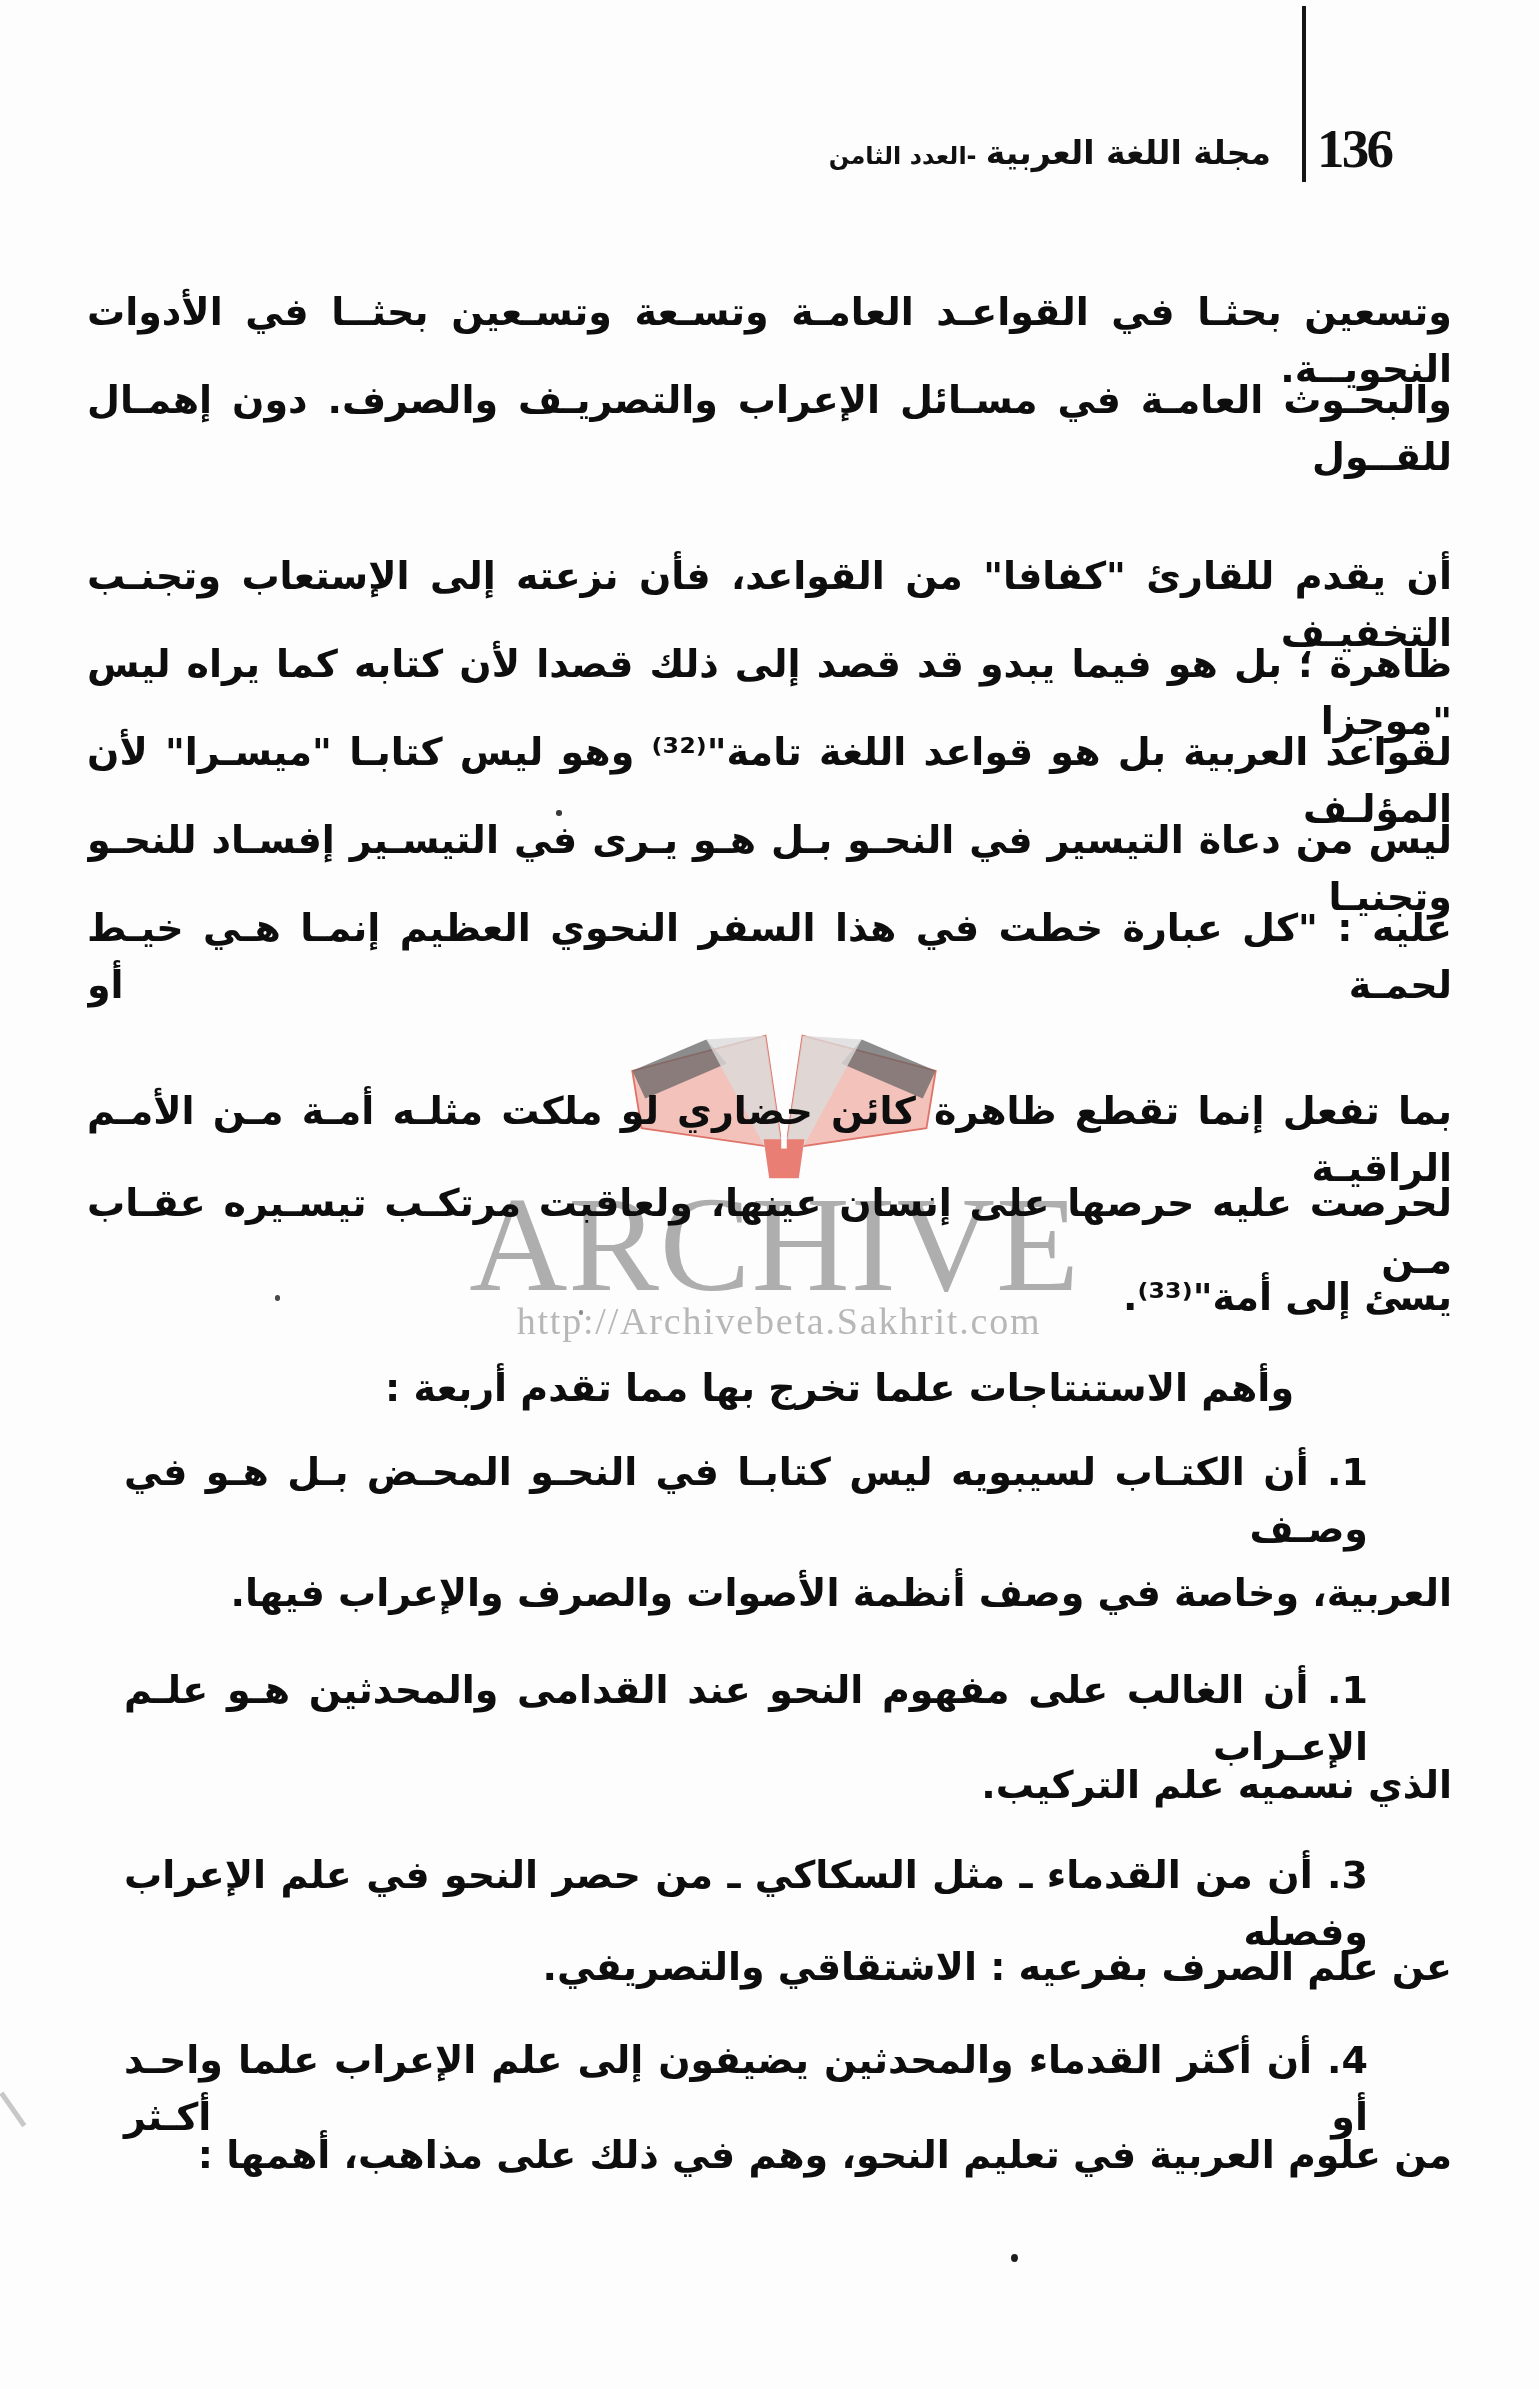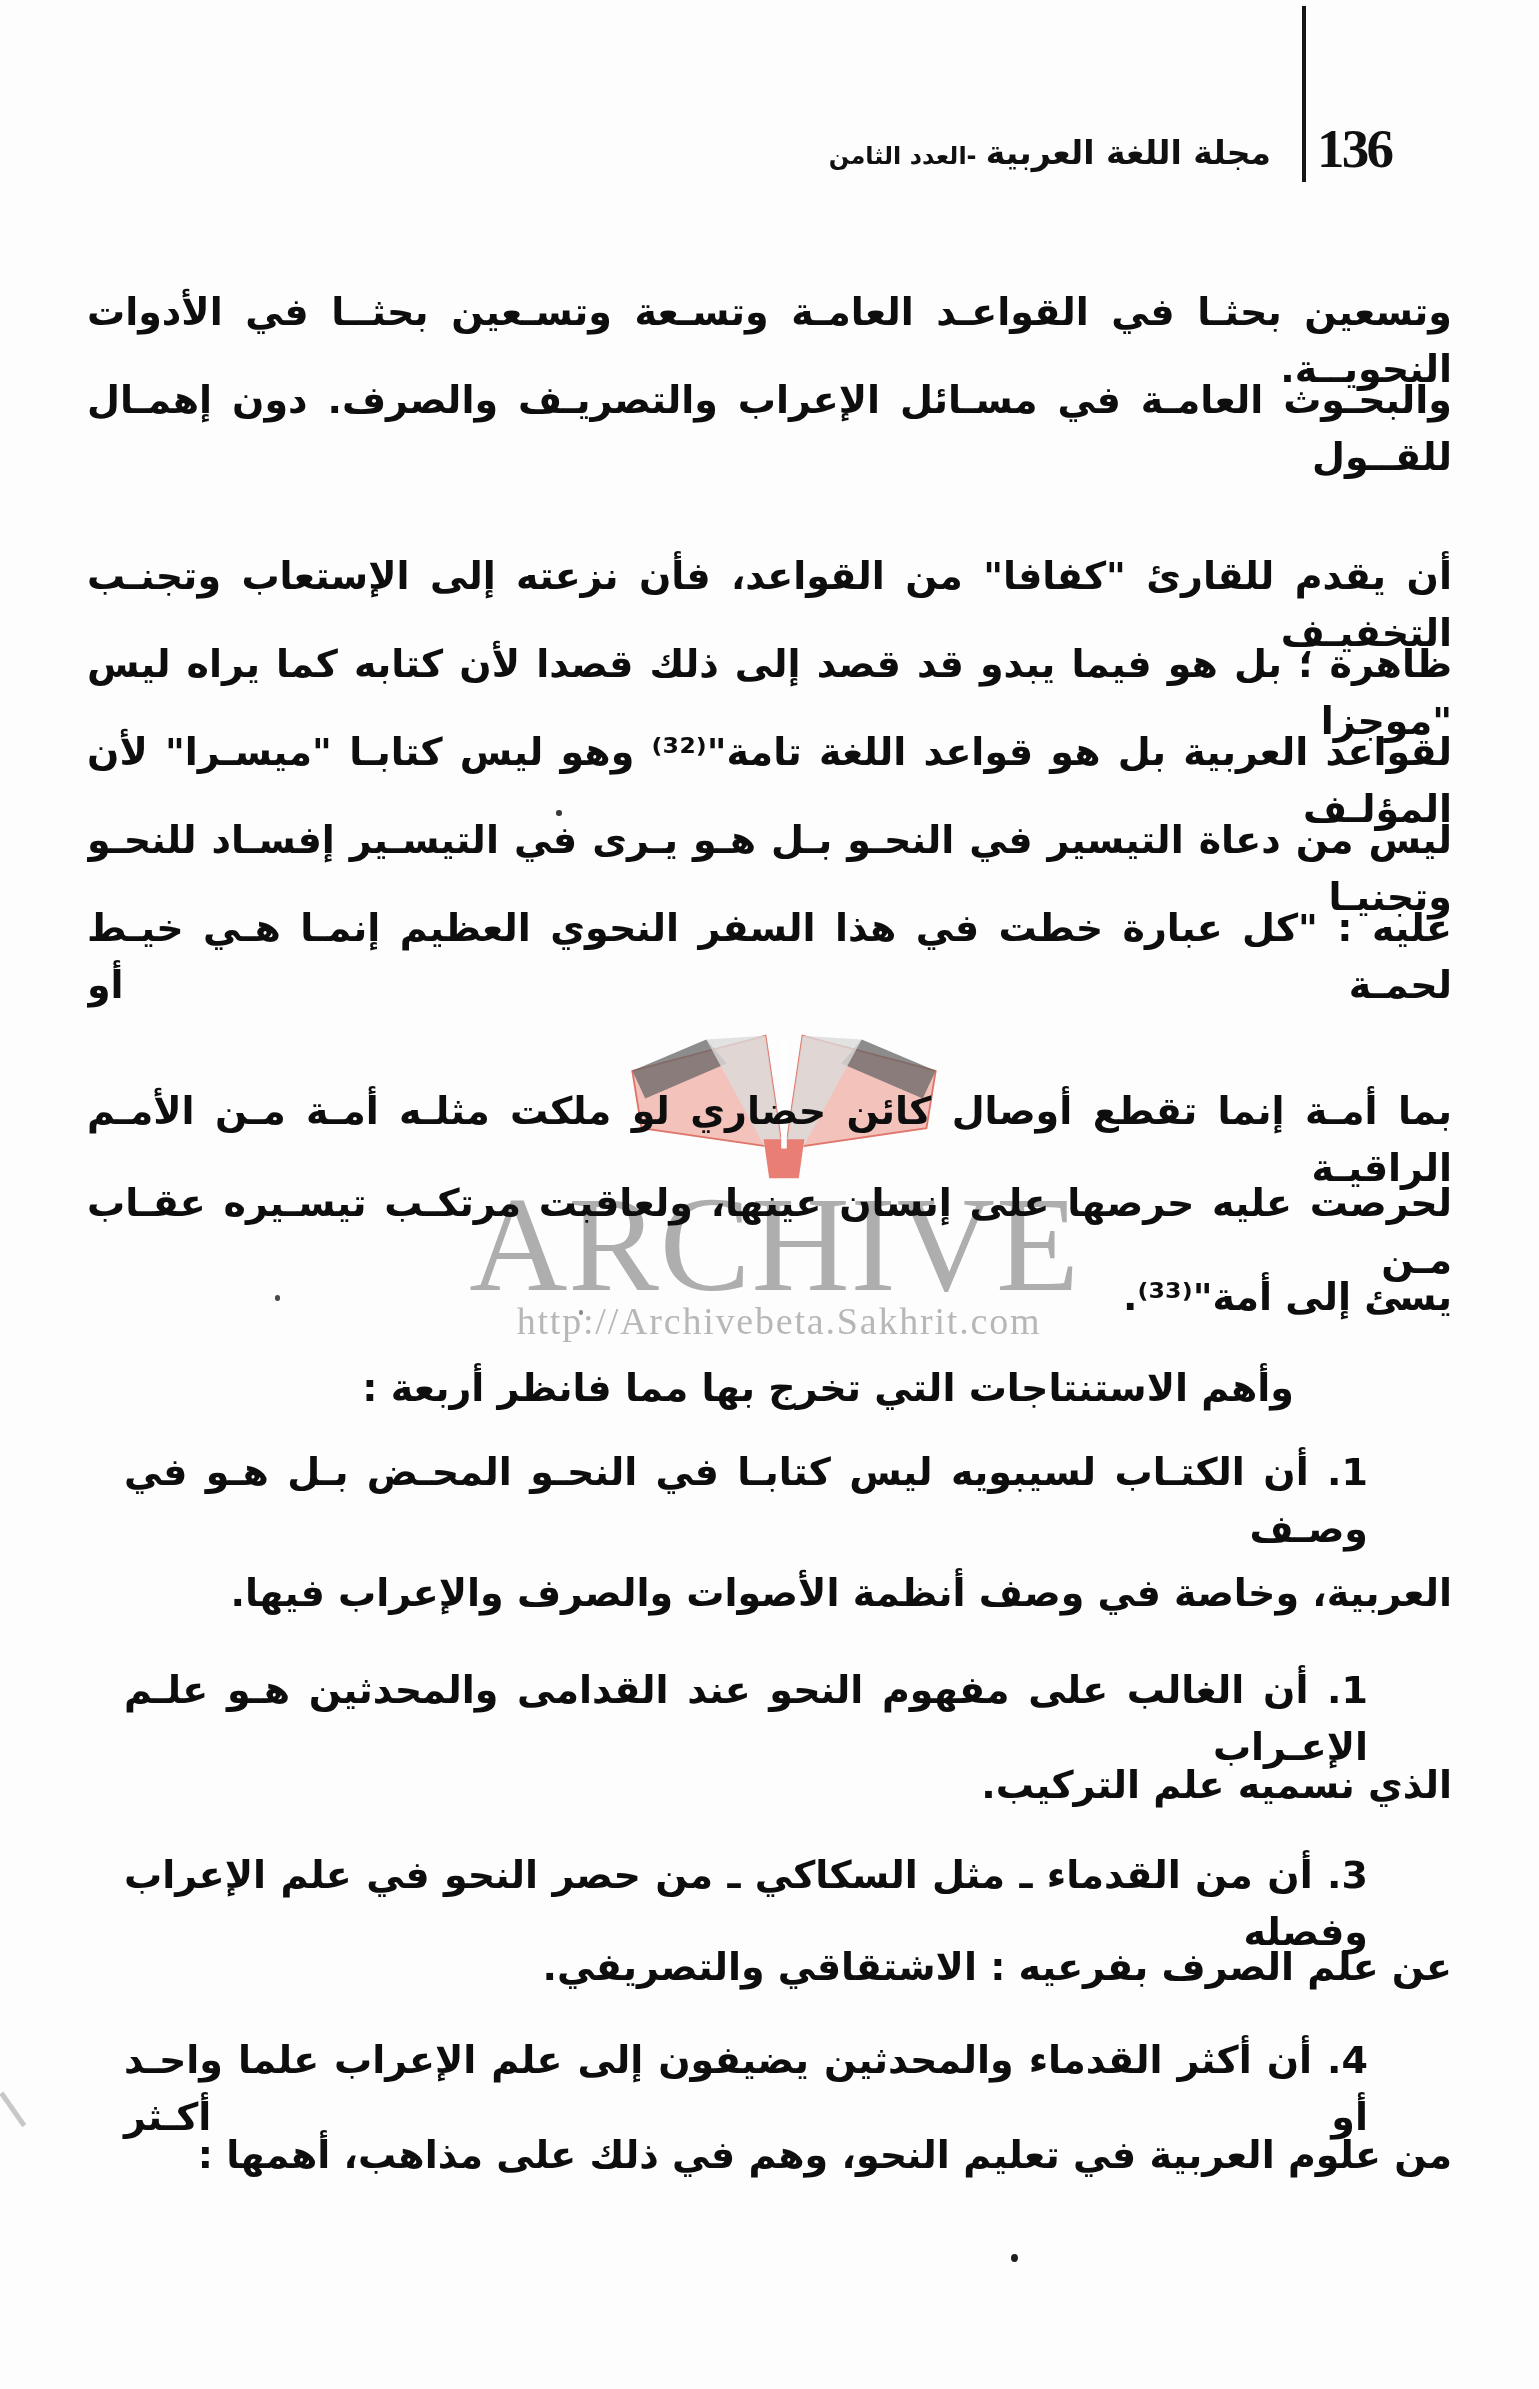--- a/index.html
+++ b/index.html
@@ -59,24 +59,24 @@
   <div class="wm wm-url">http://Archivebeta.Sakhrit.com</div>
   <div class="wm wm-arch">ARCHIVE</div>
 
   <div class="line j" style="top:284px">وتسعين بحثـا في القواعـد العامـة وتسـعة وتسـعين بحثــا في الأدوات النحويــة.</div>
   <div class="line j" style="top:372px">والبحـوث العامـة في مسـائل الإعراب والتصريـف والصرف. دون إهمـال للقــول</div>
   <div class="line j" style="top:548px">أن يقدم للقارئ "كفافا" من القواعد، فأن نزعته إلى الإستعاب وتجنـب التخفيـف</div>
   <div class="line j" style="top:636px">ظاهرة ؛ بل هو فيما يبدو قد قصد إلى ذلك قصدا لأن كتابه كما يراه ليس "موجزا</div>
   <div class="line j" style="top:724px">لقواعد العربية بل هو قواعد اللغة تامة"⁽³²⁾ وهو ليس كتابـا "ميسـرا" لأن المؤلـف</div>
   <div class="line j" style="top:812px">ليس من دعاة التيسير في النحـو بـل هـو يـرى في التيسـير إفسـاد للنحـو وتجنيـا</div>
   <div class="line j" style="top:900px">عليه : "كل عبارة خطت في هذا السفر النحوي العظيم إنمـا هـي خيـط لحمـة أو</div>
-  <div class="line j" style="top:1083px">بما أمـة إنما تقطع أوصال كائن حضاري لو ملكت مثلـه أمـة مـن الأمـم الراقيـة</div>
+  <div class="line j" style="top:1083px">بما تفعل إنما تقطع ظاهرة كائن حضاري لو ملكت مثلـه أمـة مـن الأمـم الراقيـة</div>
   <div class="line j" style="top:1175px">لحرصت عليه حرصها على إنسان عينها، ولعاقبت مرتكـب تيسـيره عقـاب مـن</div>
   <div class="line r" style="top:1269px">يسئ إلى أمة"⁽³³⁾.</div>
-  <div class="line r ind" style="top:1360px">وأهم الاستنتاجات التي تخرج بها مما فانظر أربعة :</div>
+  <div class="line r ind" style="top:1360px">وأهم الاستنتاجات علما تخرج بها مما تقدم أربعة :</div>
   <div class="line item" style="top:1444px">1. أن الكتـاب لسيبويه ليس كتابـا في النحـو المحـض بـل هـو في وصـف</div>
   <div class="line r" style="top:1565px">العربية، وخاصة في وصف أنظمة الأصوات والصرف والإعراب فيها.</div>
   <div class="line item" style="top:1662px">1. أن الغالب على مفهوم النحو عند القدامى والمحدثين هـو علـم الإعـراب</div>
   <div class="line r" style="top:1757px">الذي نسميه علم التركيب.</div>
   <div class="line item" style="top:1847px">3. أن من القدماء ـ مثل السكاكي ـ من حصر النحو في علم الإعراب وفصله</div>
   <div class="line r" style="top:1939px">عن علم الصرف بفرعيه : الاشتقاقي والتصريفي.</div>
   <div class="line item" style="top:2032px">4. أن أكثر القدماء والمحدثين يضيفون إلى علم الإعراب علما واحـد أو أكـثر</div>
   <div class="line r" style="top:2127px">من علوم العربية في تعليم النحو، وهم في ذلك على مذاهب، أهمها :</div>
 
   <div class="dot d1"></div>

